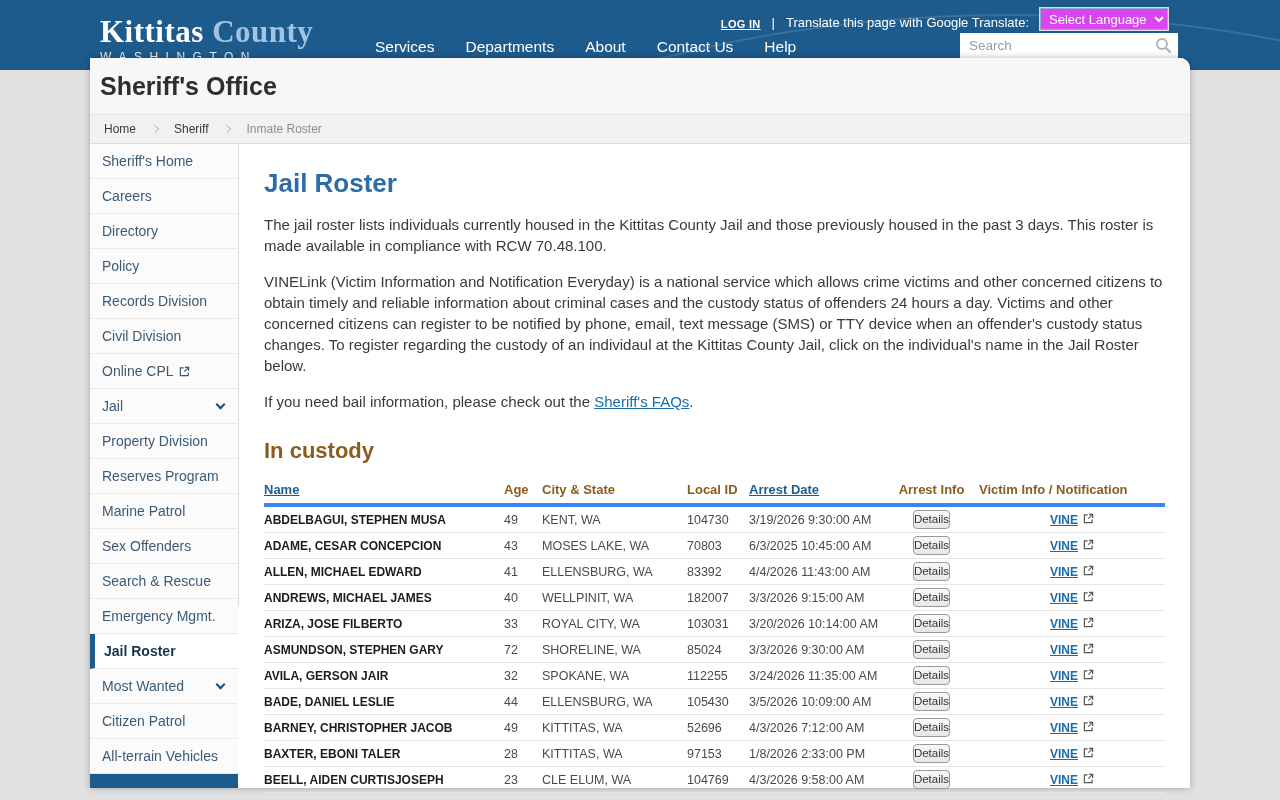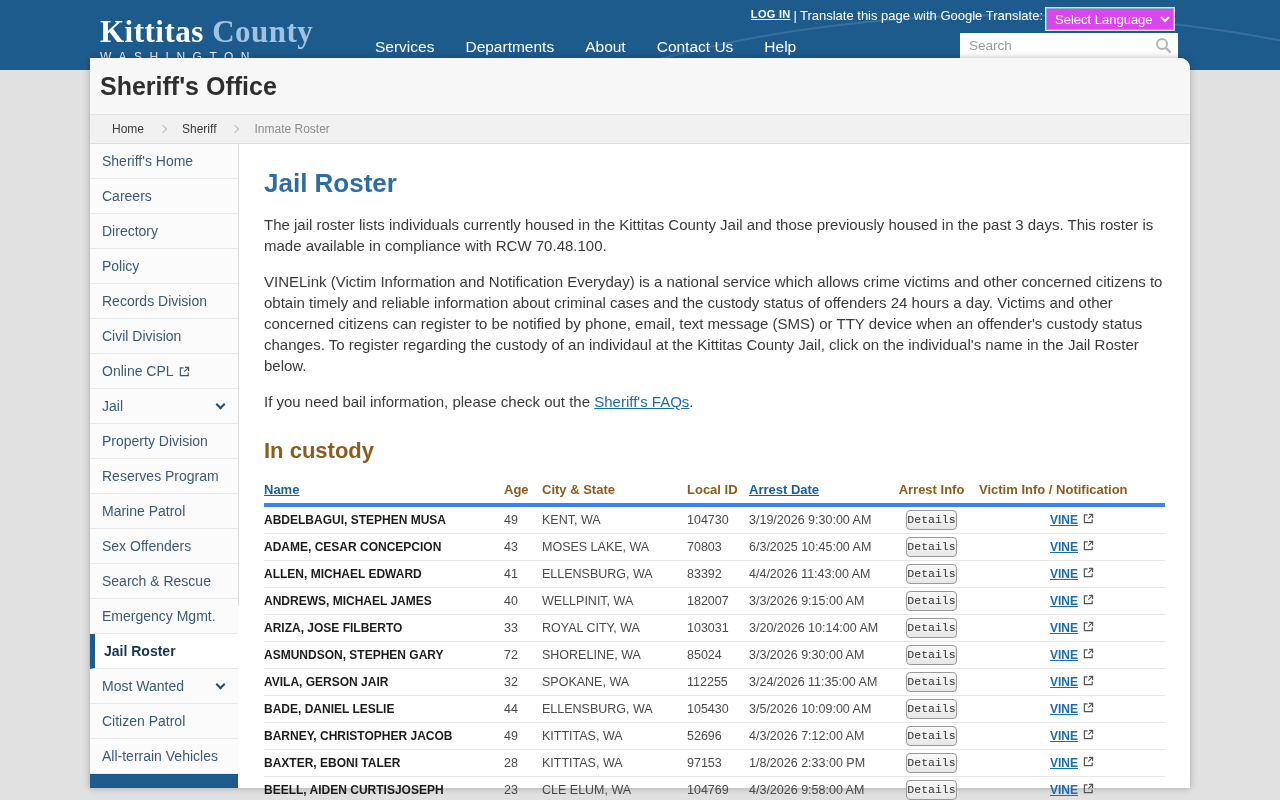--- a/index.html
+++ b/index.html
@@ -9,22 +9,22 @@
   
   .site-header { position:absolute; left:0; top:0; width:1280px; height:70px;
                  background:#1e5b8d; overflow:hidden; }
   .header-curve { position:absolute; left:260px; top:14px; width:1500px; height:760px;
                   border:2px solid rgba(150,185,215,0.22); border-radius:50%; }
   .logo { position:absolute; left:100px; top:14px; font-family:"Liberation Serif", serif; cursor:pointer; }
   .logo-line1 { font-size:31px; font-weight:700; letter-spacing:0.5px; }
   .logo-word-a { color:#ffffff; }
   .logo-word-b { color:#9fc3e3; }
   .logo-line2 { font-size:12px; color:#e8eef5; letter-spacing:7.5px; margin-top:0px; font-family:"Liberation Sans", sans-serif; }
-  .utility { position:absolute; right:106px; top:8px; color:#ffffff; font-size:13px;
-             display:flex; align-items:flex-start; gap:3px; }
+  .utility { position:absolute; right:112px; top:8px; color:#ffffff; font-size:13px;
+             display:flex; align-items:flex-end; gap:11px; }
   .login-link { color:#ffffff; font-size:11px; font-weight:700; text-decoration:underline;
                 letter-spacing:0.3px; cursor:pointer; }
   .lang-select { background:#d946ef; color:#ffffff; border:1px solid #8fafcb;
                  font-size:13px; padding:2px 4px; height:22px; outline:1px solid #d7dfe8; }
   .main-nav { position:absolute; left:375px; top:38px; display:flex; gap:31px; }
   .main-nav a { color:#ffffff; font-size:15.5px; text-decoration:none; cursor:pointer; }
   .search-wrap { position:absolute; right:102px; top:33px; width:218px; height:25px; background:#ffffff; }
   .search-wrap input { width:100%; height:100%; border:none; outline:none; padding:0 28px 0 9px;
                        font-size:13.5px; color:#444; }
   .search-wrap input::placeholder { color:#9a9a9a; }
@@ -32,21 +32,21 @@
 
   
   .page-card { position:absolute; left:90px; top:58px; width:1100px; height:730px;
                background:#ffffff; box-shadow:0 0 7px rgba(0,0,0,0.28);
                border-radius:0 10px 0 0; }
   .title-band { height:56px; background:#f7f7f7; border-radius:0 10px 0 0;
                 display:flex; align-items:center; padding-left:10px; }
   .page-title { font-size:25px; font-weight:600; color:#2e2e2e; }
   .crumb-band { height:30px; background:#f1f1f1; border-top:1px solid #e4e4e4;
                 border-bottom:1px solid #dcdcdc; display:flex; align-items:center;
-                padding-left:22px; font-size:12px; }
+                padding-left:14px; font-size:12px; }
   .crumb-band a { color:#3a3a3a; text-decoration:none; cursor:pointer; }
   .crumb-current { color:#8e8e8e; }
   .crumb-sep { display:inline-block; width:6px; height:6px; border-top:1px solid #bfbfbf;
                border-right:1px solid #bfbfbf; transform:rotate(45deg); margin:0 16px; }
 
   
   .body-row { display:flex; height:462px; }
   .sidebar { width:149px; background:#fbfbfb; border-right:1px solid #dddddd; }
   .side-item { height:35px; display:flex; align-items:center; padding-left:12px;
                font-size:14px; color:#3c5a76; border-bottom:1px solid #e9e9e9;
@@ -70,21 +70,21 @@
   col.c-name{width:240px} col.c-age{width:38px} col.c-city{width:145px}
   col.c-lid{width:62px} col.c-date{width:135px} col.c-info{width:95px}
   th { text-align:left; font-size:13px; font-weight:700; color:#8a5c1e;
        padding:4px 0 6px; border-bottom:4px solid #3b82f6; }
   th.center { text-align:center; }
   th a { color:#1b5e94; text-decoration:underline; cursor:pointer; }
   td { font-size:12.5px; color:#4a4a4a; padding:3px 0; border-bottom:1px solid #e6e6e6;
        white-space:nowrap; overflow:hidden; }
   td.name { font-weight:700; color:#1c1c1c; font-size:12px; }
   td.center { text-align:center; }
-  .details-btn { font-family:Liberation Mono, monospace; font-size:11.5px; color:#333;
+  .details-btn { font-family:Liberation Sans, sans-serif; font-size:11.5px; color:#333;
                  background:linear-gradient(#f9f9f9,#e7e7e7); border:1px solid #9a9a9a;
                  border-radius:4px; padding:2px 0 3px; cursor:pointer; }
   .vine-link { color:#1b6ca8; font-weight:700; font-size:12px; text-decoration:underline;
                cursor:pointer; }
 </style>
 </head>
 <body>
 
 <div class="site-header">
   <div class="header-curve"></div>

